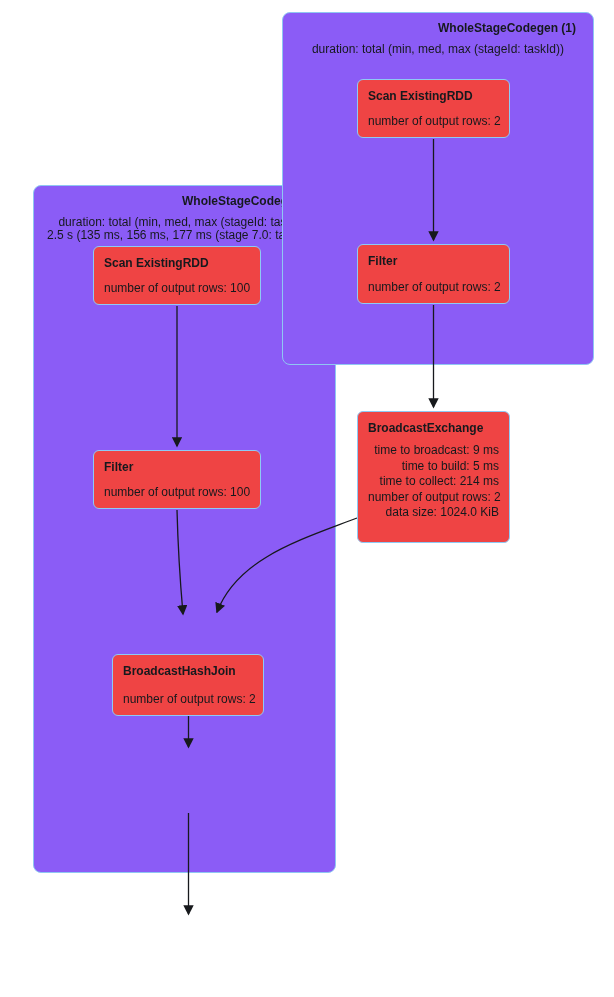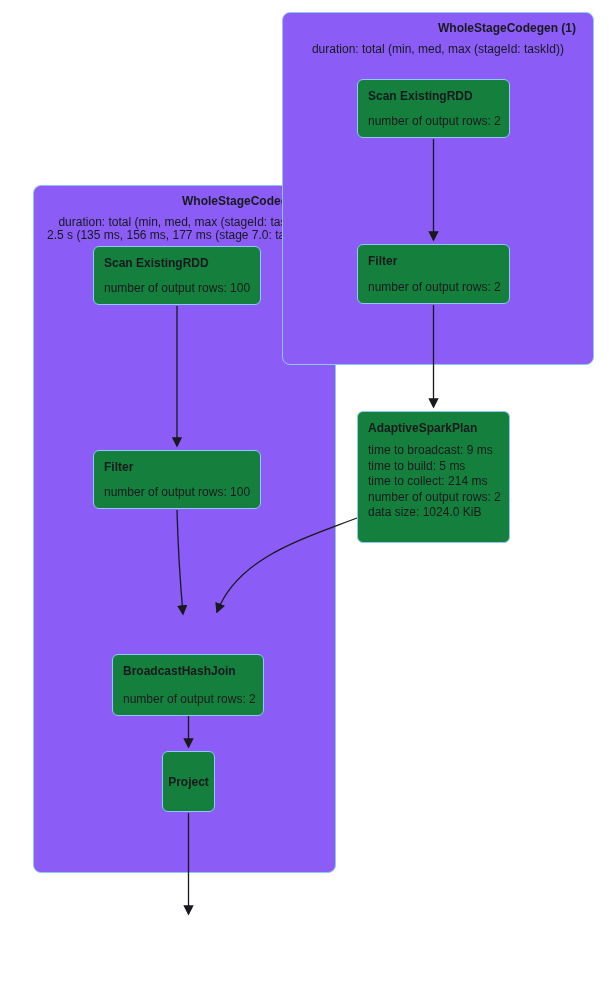--- a/index.html
+++ b/index.html
@@ -17,26 +17,26 @@
     position:absolute;top:8px;font-size:12px;font-weight:700;white-space:nowrap;
   }
   #cluster-wsc1 .cluster-title{left:155px;}
   #cluster-wsc2 .cluster-title{left:148px;}
   .cluster-duration{
     position:absolute;top:30px;left:0;width:100%;text-align:center;
     font-size:12px;line-height:13px;white-space:nowrap;
   }
   .edges{position:absolute;left:0;top:0;width:614px;height:997px;pointer-events:none;}
   .node{
-    position:absolute;background:#15803d;border:1px solid #8ecaf5;border-radius:6px;
+    position:absolute;background:#ef4444;border:1px solid #8ecaf5;border-radius:6px;
     box-sizing:border-box;font-size:12px;padding:9px 10px;
     display:flex;flex-direction:column;justify-content:space-between;
   }
   .node-title{font-weight:700;white-space:nowrap;}
-  .node-metric{white-space:nowrap;}
+  .node-metric{white-space:nowrap;text-align:right;}
   .node.center{align-items:center;justify-content:center;}
   #node-scan1{left:357px;top:79px;width:153px;height:59px;}
   #node-filter1{left:357px;top:244px;width:153px;height:60px;}
   #node-bexch{left:357px;top:411px;width:153px;height:132px;justify-content:flex-start;}
   #node-bexch .metric-list{margin-top:8px;line-height:15.5px;}
   #node-scan2{left:93px;top:246px;width:168px;height:59px;}
   #node-filter2{left:93px;top:450px;width:168px;height:59px;}
   #node-bhj{left:112px;top:654px;width:152px;height:62px;}
   #node-project{left:162px;top:751px;width:53px;height:61px;}
   #node-asp{left:126px;top:918px;width:124px;height:61px;}
@@ -82,21 +82,21 @@
     <div class="node-title">Scan ExistingRDD</div>
     <div class="node-metric">number of output rows: 2</div>
   </div>
 
   <div class="node" id="node-filter1">
     <div class="node-title">Filter</div>
     <div class="node-metric">number of output rows: 2</div>
   </div>
 
   <div class="node" id="node-bexch">
-    <div class="node-title">AdaptiveSparkPlan</div>
+    <div class="node-title">BroadcastExchange</div>
     <div class="metric-list">
       <div class="node-metric">time to broadcast: 9 ms</div>
       <div class="node-metric">time to build: 5 ms</div>
       <div class="node-metric">time to collect: 214 ms</div>
       <div class="node-metric">number of output rows: 2</div>
       <div class="node-metric">data size: 1024.0 KiB</div>
     </div>
   </div>
 
   <div class="node" id="node-scan2">
@@ -107,18 +107,15 @@
   <div class="node" id="node-filter2">
     <div class="node-title">Filter</div>
     <div class="node-metric">number of output rows: 100</div>
   </div>
 
   <div class="node" id="node-bhj">
     <div class="node-title">BroadcastHashJoin</div>
     <div class="node-metric">number of output rows: 2</div>
   </div>
 
-  <div class="node center" id="node-project">
-    <div class="node-title">Project</div>
-  </div>
 
 
 </div>
 
 </body></html>

